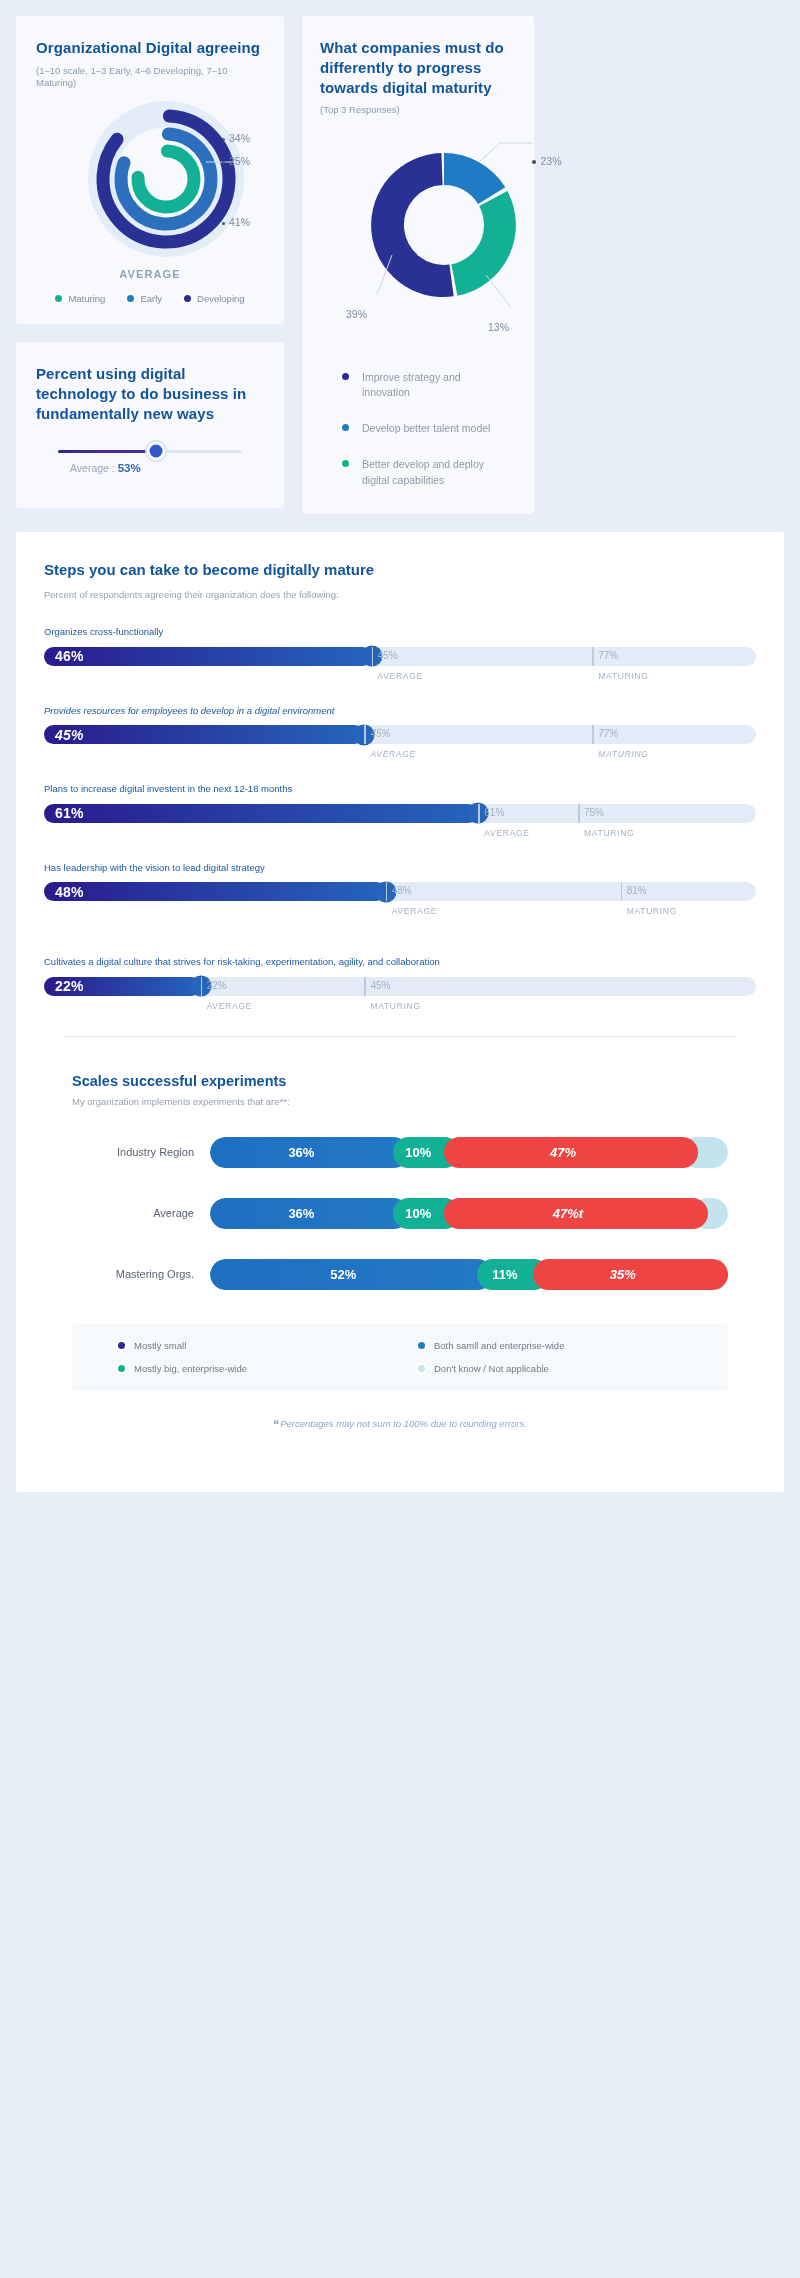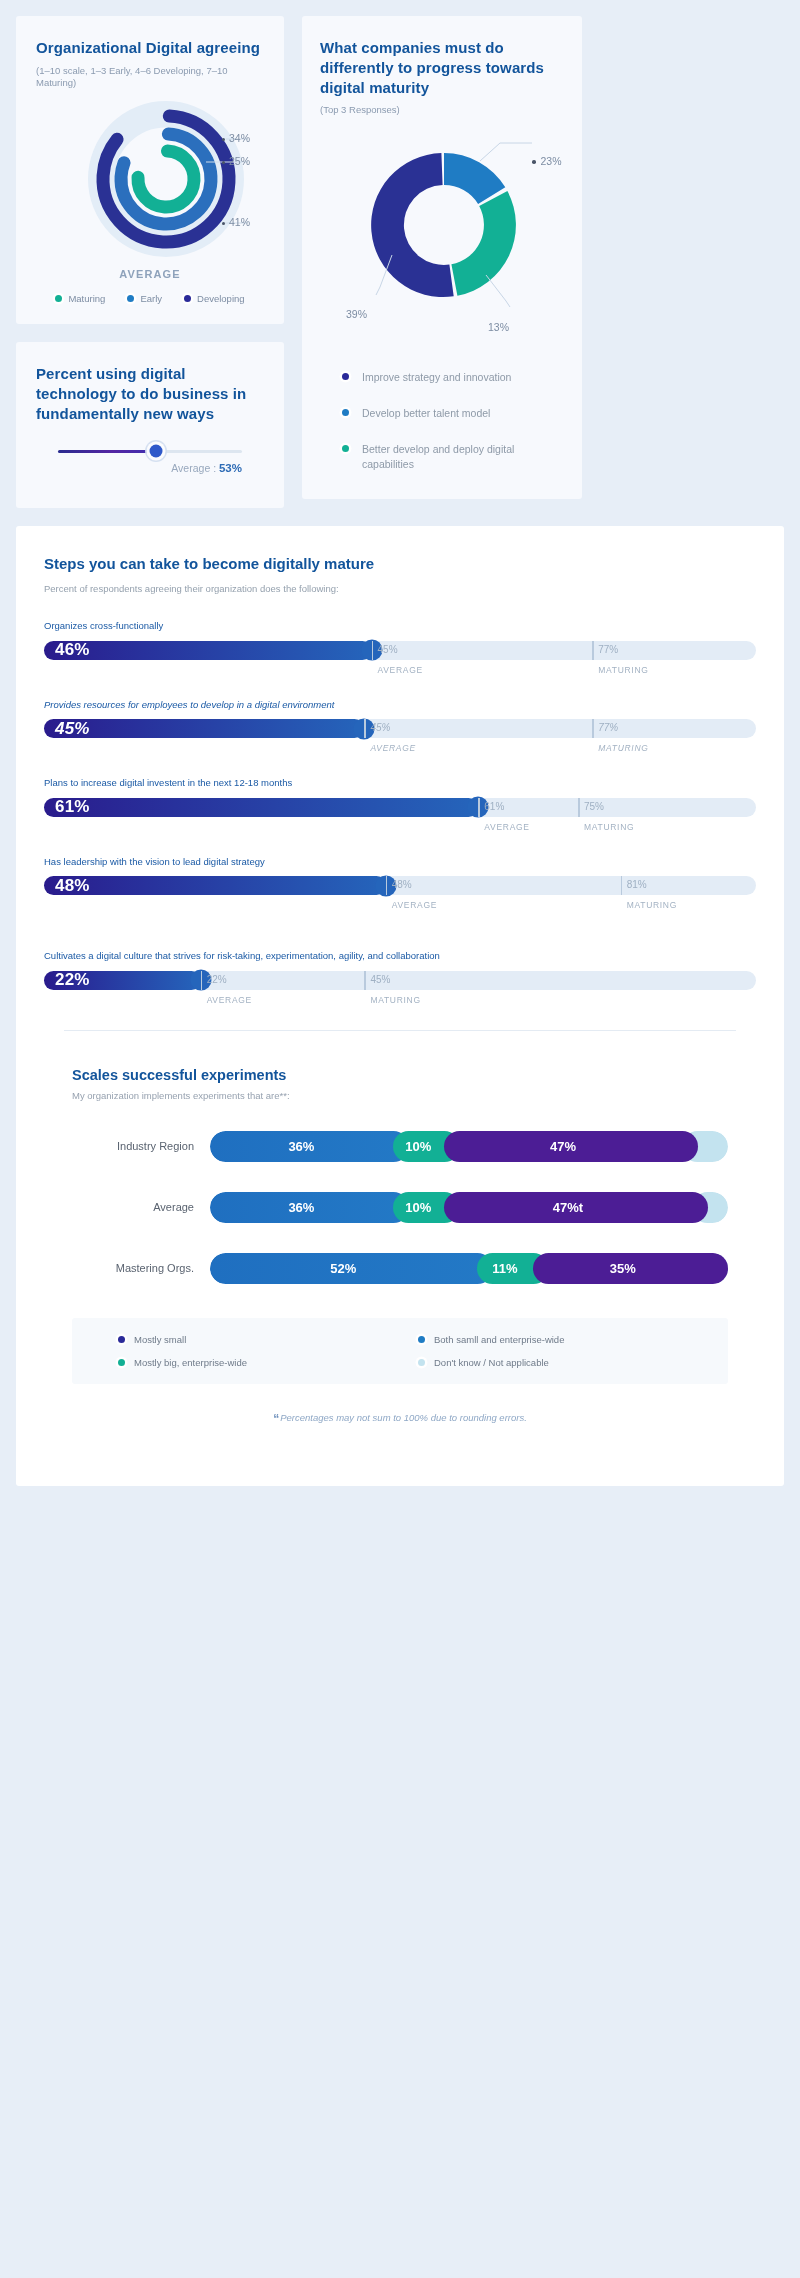--- a/index.html
+++ b/index.html
@@ -10,21 +10,21 @@
     -webkit-font-smoothing: antialiased;
   }
   .page { width: 800px; padding: 16px 16px 0 16px; }
 
   
   .card { background: #f7f9fd; border-radius: 3px; }
   .card-white { background: #ffffff; border-radius: 3px; }
 
   .row-top { display: flex; gap: 18px; align-items: flex-start; }
   .col-left { width: 268px; display: flex; flex-direction: column; gap: 18px; }
-  .col-right { width: 280px; }
+  .col-right { width: 232px; }
 
   .card-title {
     color: #12549b;
     font-size: 15px;
     font-weight: 700;
     line-height: 1.32;
     letter-spacing: .1px;
   }
   .card-sub {
     color: #8b9bb0;
@@ -70,21 +70,21 @@
   .donut-svg { position: absolute; left: 34px; top: 2px; }
   .donut-label {
     position: absolute; font-size: 10.5px; color: #7d8da3; white-space: nowrap;
   }
   .donut-label .dot {
     display: inline-block; width: 3.5px; height: 3.5px; border-radius: 50%;
     background: #4a5568; vertical-align: middle; margin-right: 5px;
   }
 
   
-  .slider-block { margin: 26px 22px 0 22px; position: relative; text-align: right; }
+  .slider-block { margin: 26px 22px 0 22px; position: relative; }
   .slider-track {
     position: relative; height: 3px; background: #dde6f0; border-radius: 2px;
   }
   .slider-fill {
     position: absolute; left: 0; top: 0; height: 3px; border-radius: 2px;
     background: linear-gradient(90deg, #2b2c8f 0%, #5426a3 55%, #3d2fb0 100%);
   }
   .slider-knob {
     position: absolute; top: 50%; width: 13px; height: 13px; border-radius: 50%;
     background: #2f59c9; transform: translate(-50%, -50%);
@@ -116,21 +116,21 @@
   }
   .bar-outer {
     position: relative; height: 19px; background: #e3ecf6; border-radius: 10px;
   }
   .bar-fill {
     position: absolute; left: 0; top: 0; height: 19px; border-radius: 10px;
     background: linear-gradient(90deg, #2a1b8c 0%, #28319c 30%, #2565bb 100%);
     display: flex; align-items: center;
   }
   .bar-fill .v {
-    color: #fff; font-weight: 700; font-size: 17px; padding-left: 11px;
+    color: #fff; font-weight: 700; font-size: 14px; padding-left: 11px;
     letter-spacing: .2px;
   }
   .bar-knob {
     position: absolute; top: 50%; width: 21px; height: 21px; border-radius: 50%;
     background: #2565bb; transform: translate(-50%, -50%);
   }
   .tick {
     position: absolute; top: 0; width: 1.5px; height: 19px; background: #b9cadd;
   }
   .tick-val {
@@ -151,21 +151,21 @@
   .srow { display: flex; align-items: center; margin-top: 30px; }
   .srow .rlabel {
     width: 138px; text-align: right; padding-right: 16px;
     font-size: 11px; color: #5a6370;
   }
   .sbar { flex: 1; display: flex; height: 31px; border-radius: 16px; overflow: hidden; }
   .seg { display: flex; align-items: center; justify-content: center; height: 31px; }
   .seg .sv { color: #fff; font-weight: 700; font-size: 13px; }
   .seg.s1 { background: linear-gradient(90deg, #1f6fc0 0%, #2379c6 100%); border-radius: 16px; margin-right: -16px; padding-right: 16px; z-index: 1;}
   .seg.s2 { background: #12b095; border-radius: 16px; margin-right: -16px; padding-right: 16px; z-index: 2;}
-  .seg.s3 { background: #4c1d95; border-radius: 16px; margin-right: -16px; padding-right: 16px; z-index: 3;}
+  .seg.s3 { background: #ef4444; border-radius: 16px; margin-right: -16px; padding-right: 16px; z-index: 3; font-style: italic;}
   .seg.s4 { background: #c3e3ef; border-radius: 16px; z-index: 0;}
 
   .slegend {
     margin: 34px 28px 0 28px; background: #f6f9fc; border-radius: 3px;
     padding: 16px 18px 16px 46px;
     display: grid; grid-template-columns: 1fr 1fr; row-gap: 12px; column-gap: 8px;
   }
   .slegend .li { display: flex; align-items: center; gap: 9px; }
   .slegend .li .txt { font-size: 9.5px; color: #6f7b8a; }
 

